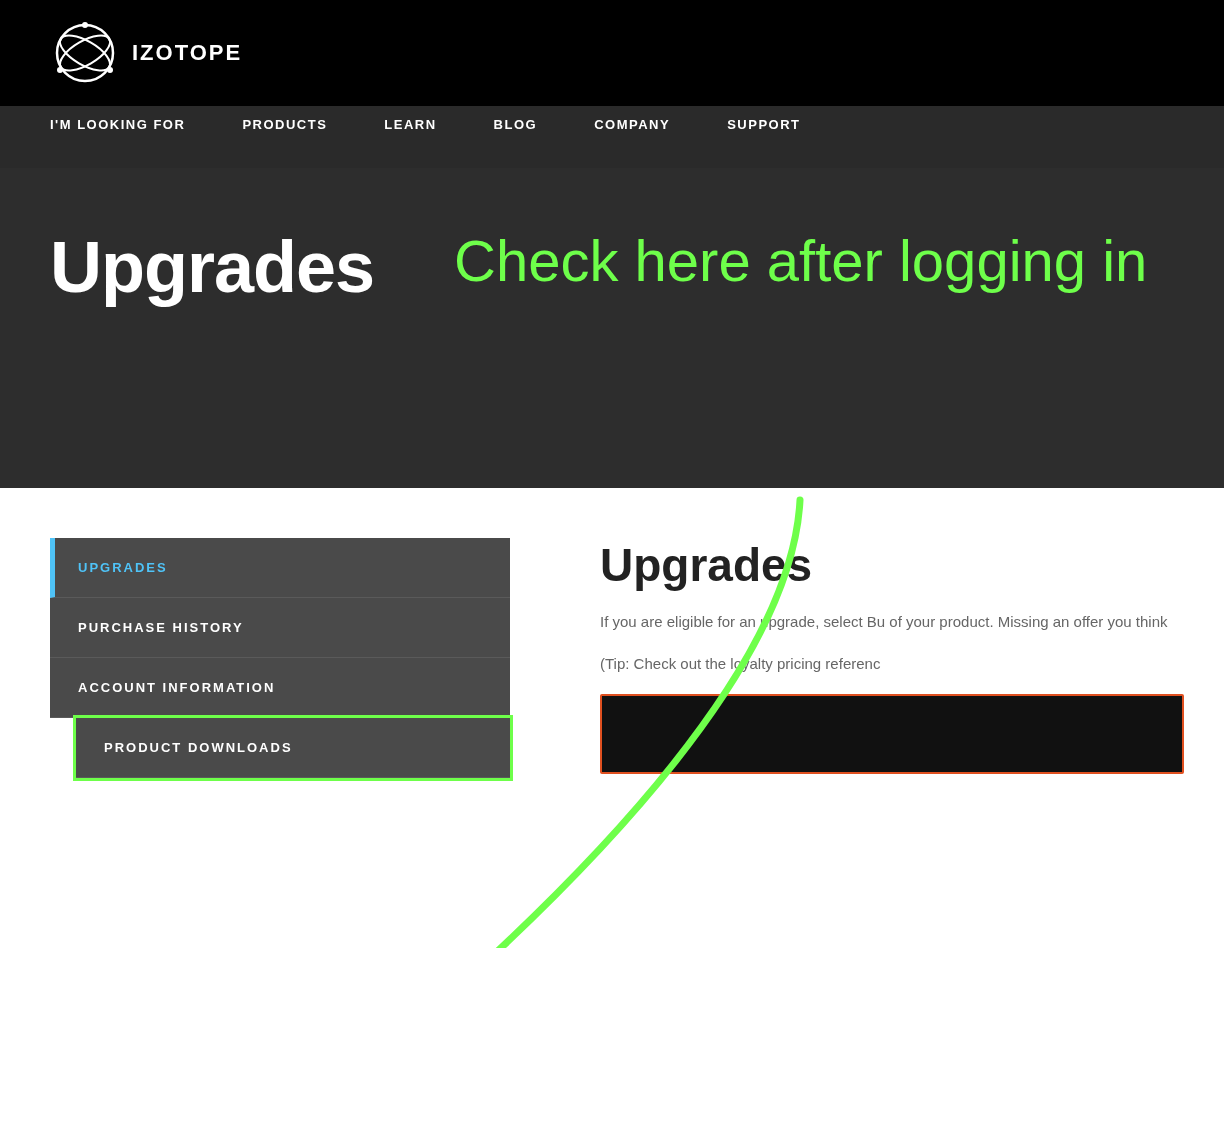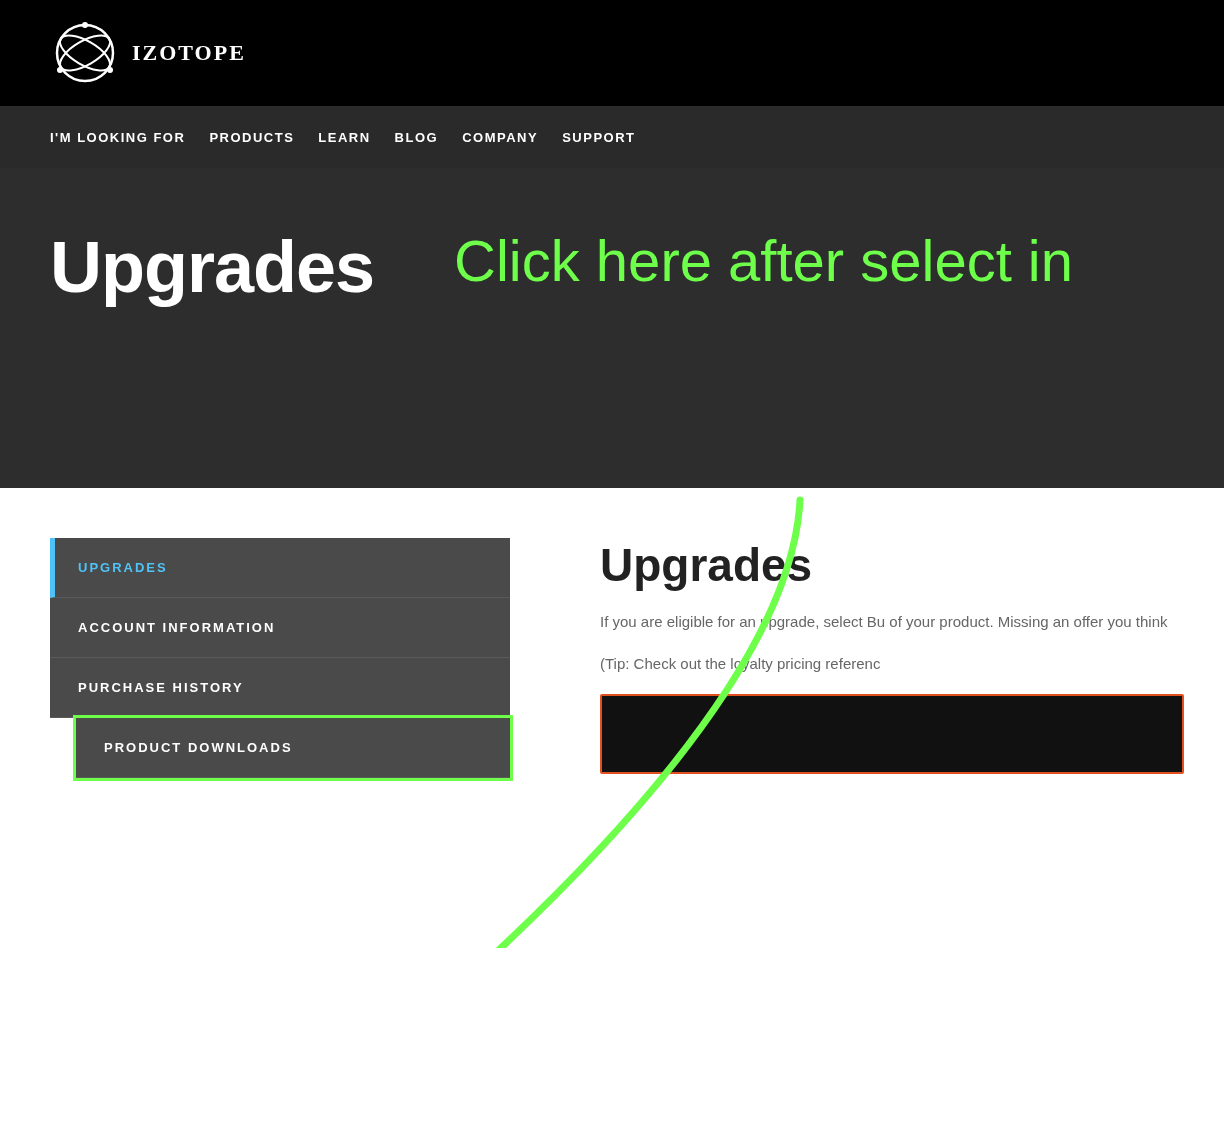--- a/index.html
+++ b/index.html
@@ -4,21 +4,20 @@
   <style>
     * { margin: 0; padding: 0; box-sizing: border-box; }
     body { font-family: 'Arial', sans-serif; width: 1224px; overflow-x: hidden; background: #fff; }
 
     
     .header-bar {
       background: #000;
       padding: 18px 50px;
       display: flex;
       align-items: center;
-      font-family: Liberation Serif, serif;
     }
     .logo-container {
       display: flex;
       align-items: center;
       gap: 12px;
     }
     .logo-icon {
       width: 70px;
       height: 70px;
     }
@@ -27,24 +26,24 @@
       font-size: 22px;
       font-weight: 600;
       letter-spacing: 2px;
       text-transform: uppercase;
     }
 
     
     .nav-bar {
       background: #2a2a2a;
       display: flex;
-      align-items: center;
-      padding: 4px 50px;
+      align-items: flex-end;
+      padding: 16px 50px;
       height: 62px;
-      gap: 24px;
+      gap: 57px;
     }
     .nav-item {
       color: #fff;
       font-size: 13px;
       font-weight: 600;
       letter-spacing: 1.5px;
       text-transform: uppercase;
       cursor: pointer;
       padding: 20px 0;
       white-space: nowrap;
@@ -179,34 +178,34 @@
     <span class="nav-item">I'M LOOKING FOR</span>
     <span class="nav-item">PRODUCTS</span>
     <span class="nav-item">LEARN</span>
     <span class="nav-item">BLOG</span>
     <span class="nav-item">COMPANY</span>
     <span class="nav-item">SUPPORT</span>
   </nav>
 
   <div class="hero">
     <h1 class="hero-title">Upgrades</h1>
-    <div class="hero-annotation">Click here after select in</div>
+    <div class="hero-annotation">Check here after logging in</div>
   </div>
 
   <div class="main-content">
 
     <div class="sidebar">
       <div class="sidebar-item active">
         <span>UPGRADES</span>
       </div>
       <div class="sidebar-item">
+        <span>PURCHASE HISTORY</span>
+      </div>
+      <div class="sidebar-item">
         <span>ACCOUNT INFORMATION</span>
-      </div>
-      <div class="sidebar-item">
-        <span>PURCHASE HISTORY</span>
       </div>
       <div class="sidebar-item highlighted">
         <span>PRODUCT DOWNLOADS</span>
       </div>
     </div>
 
     <div class="right-content">
       <h2 class="content-title">Upgrades</h2>
       <p class="content-description">If you are eligible for an upgrade, select Bu of your product. Missing an offer you think</p>
       <p class="content-description">(Tip: Check out the loyalty pricing referenc</p>

